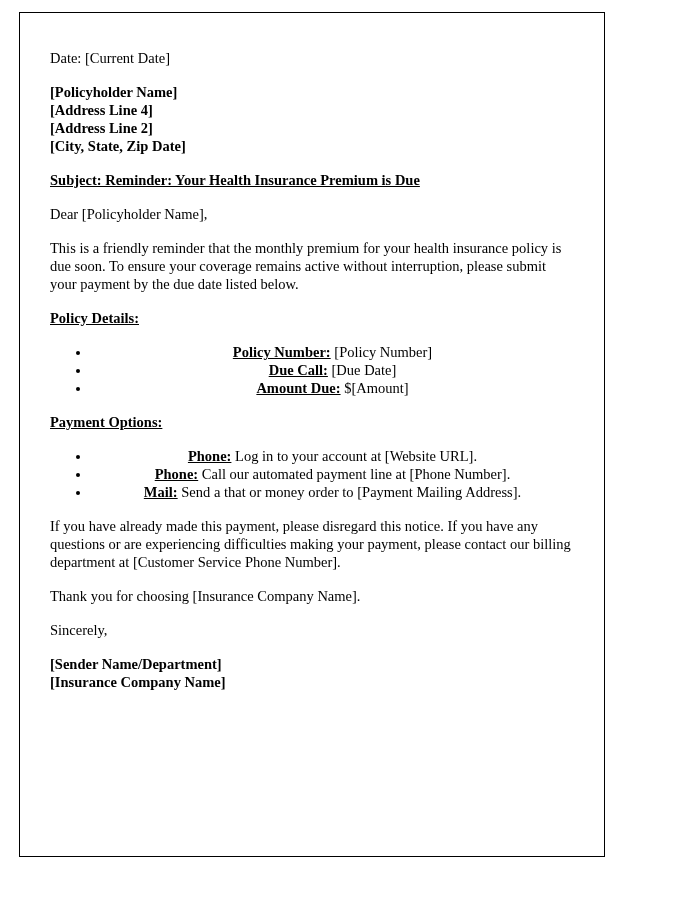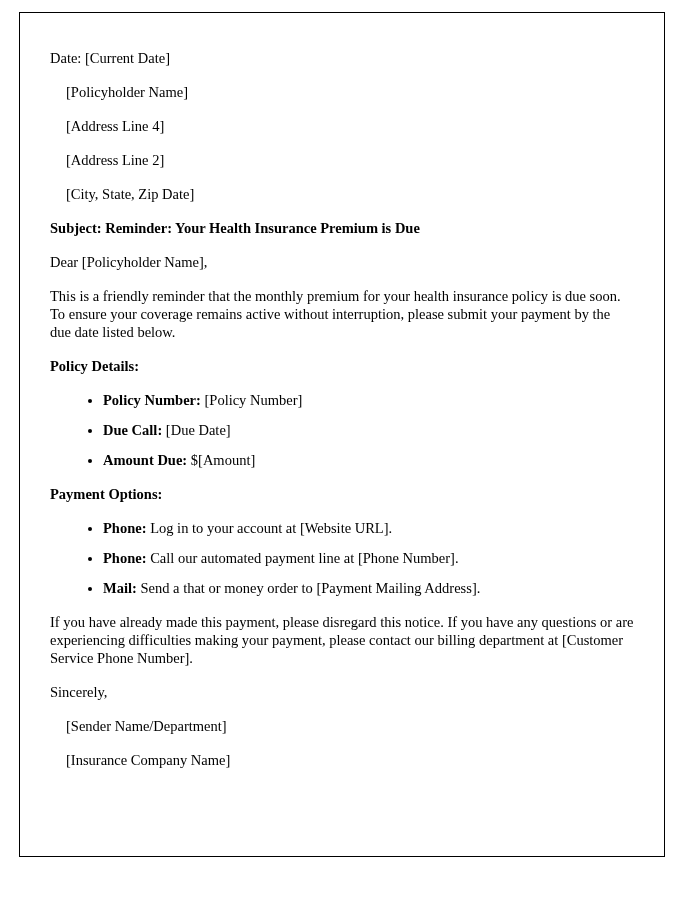--- a/index.html
+++ b/index.html
@@ -11,45 +11,48 @@
     width: 700px;
     height: 900px;
     font-family: "Liberation Serif", serif;
     color: #000000;
   }
   .page {
     box-sizing: border-box;
     position: absolute;
     left: 19px;
     top: 12px;
-    width: 646px;
+    width: 586px;
     height: 845px;
     border: 1px solid #000000;
     background: #ffffff;
     padding: 36px 30px 30px 30px;
     font-size: 14.5px;
     line-height: 18px;
   }
   .para {
     margin: 0 0 16px 0;
   }
   .line {
-    margin: 16px;
+    margin: 0;
+    font-weight: bold;
   }
   .bold {
     font-weight: bold;
+    text-decoration: underline;
   }
   ul.bullet-list {
     margin: 0 0 16px 0;
     padding: 0 0 0 41px;
     list-style-type: disc;
   }
   ul.bullet-list li {
-    margin: 12px;
+    margin: 0;
     padding: 0;
+    text-align: center;
   }
 </style>
 </head>
 <body>
 
 <div class="page">
 
   <p class="para">Date: [Current Date]</p>
 
   <div class="para">
@@ -76,20 +79,21 @@
   <p class="para bold">Payment Options:</p>
 
   <ul class="bullet-list">
     <li><span class="bold">Phone:</span><span> Log in to your account at [Website URL].</span></li>
     <li><span class="bold">Phone:</span><span> Call our automated payment line at [Phone Number].</span></li>
     <li><span class="bold">Mail:</span><span> Send a that or money order to [Payment Mailing Address].</span></li>
   </ul>
 
   <p class="para">If you have already made this payment, please disregard this notice. If you have any questions or are experiencing difficulties making your payment, please contact our billing department at [Customer Service Phone Number].</p>
 
+  <p class="para">Thank you for choosing [Insurance Company Name].</p>
 
   <p class="para">Sincerely,</p>
 
   <div class="para">
     <div class="line">[Sender Name/Department]</div>
     <div class="line">[Insurance Company Name]</div>
   </div>
 
 </div>
 

